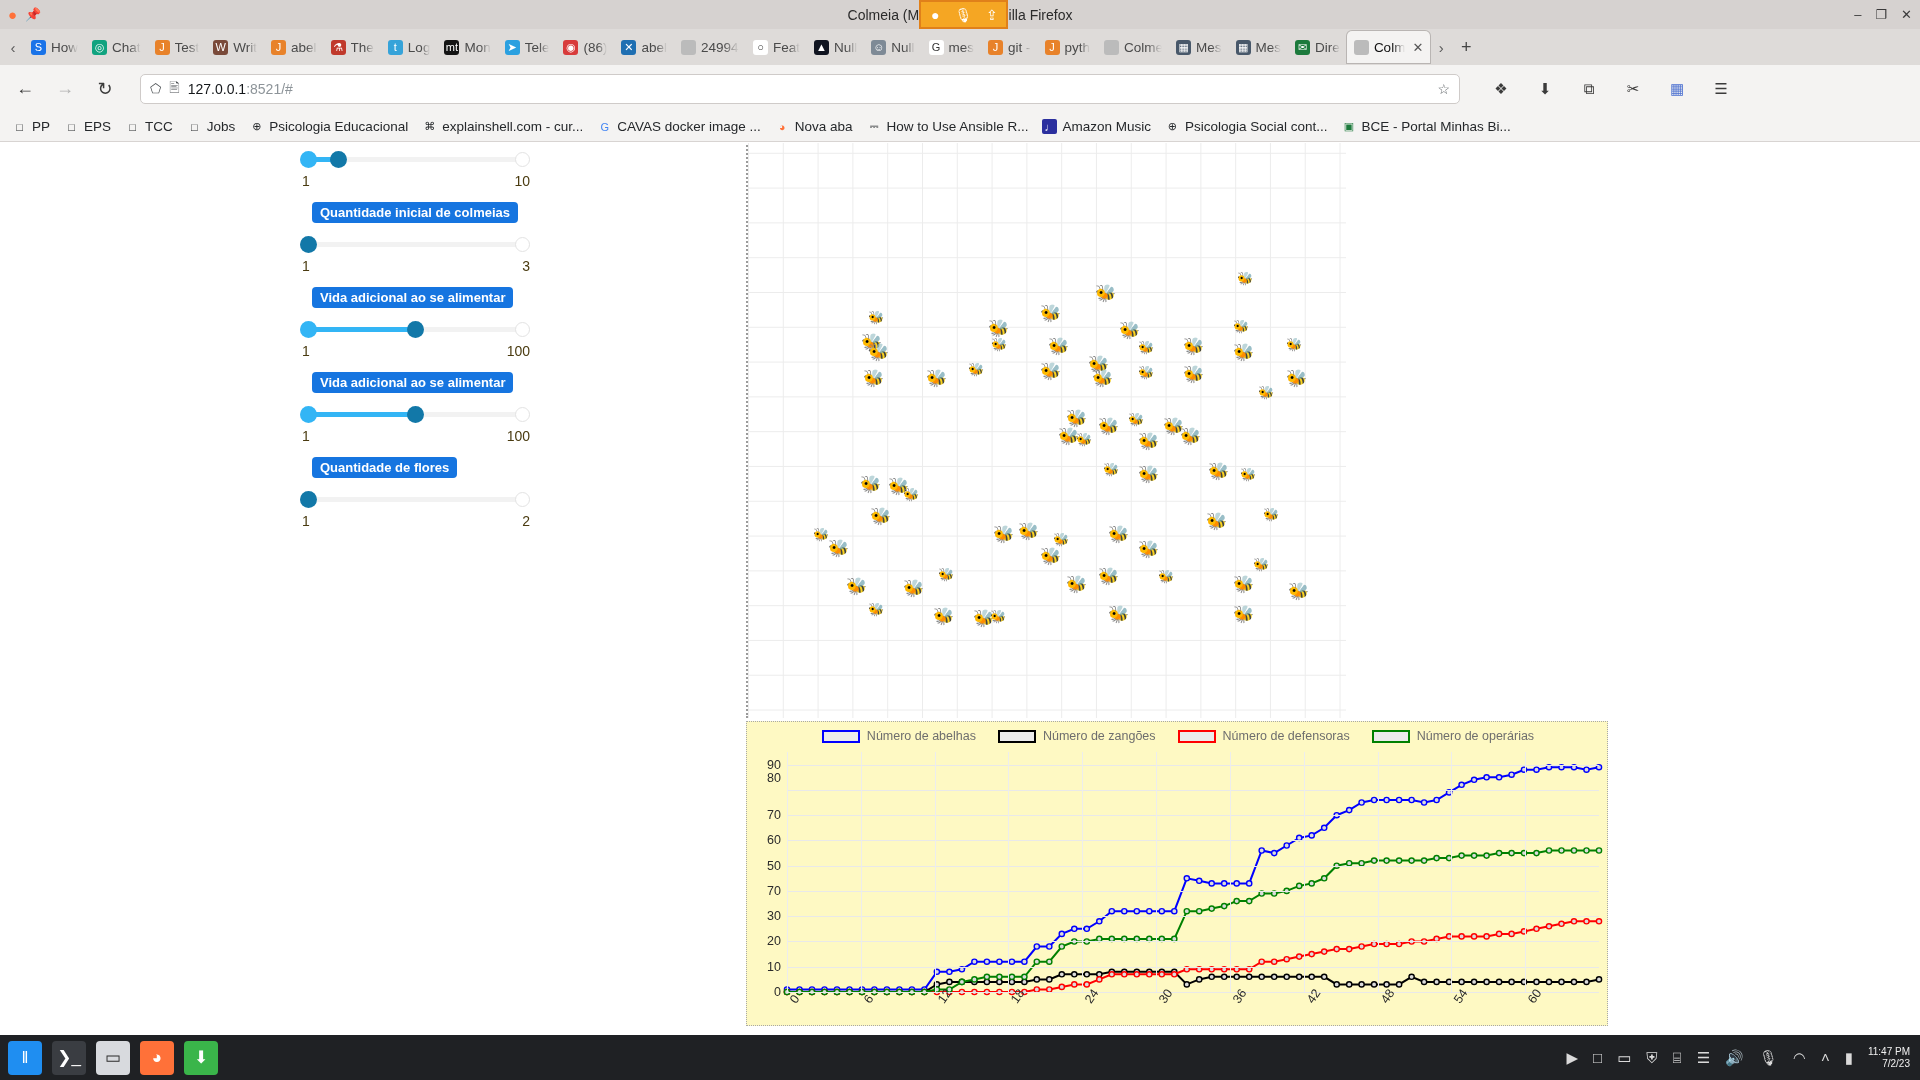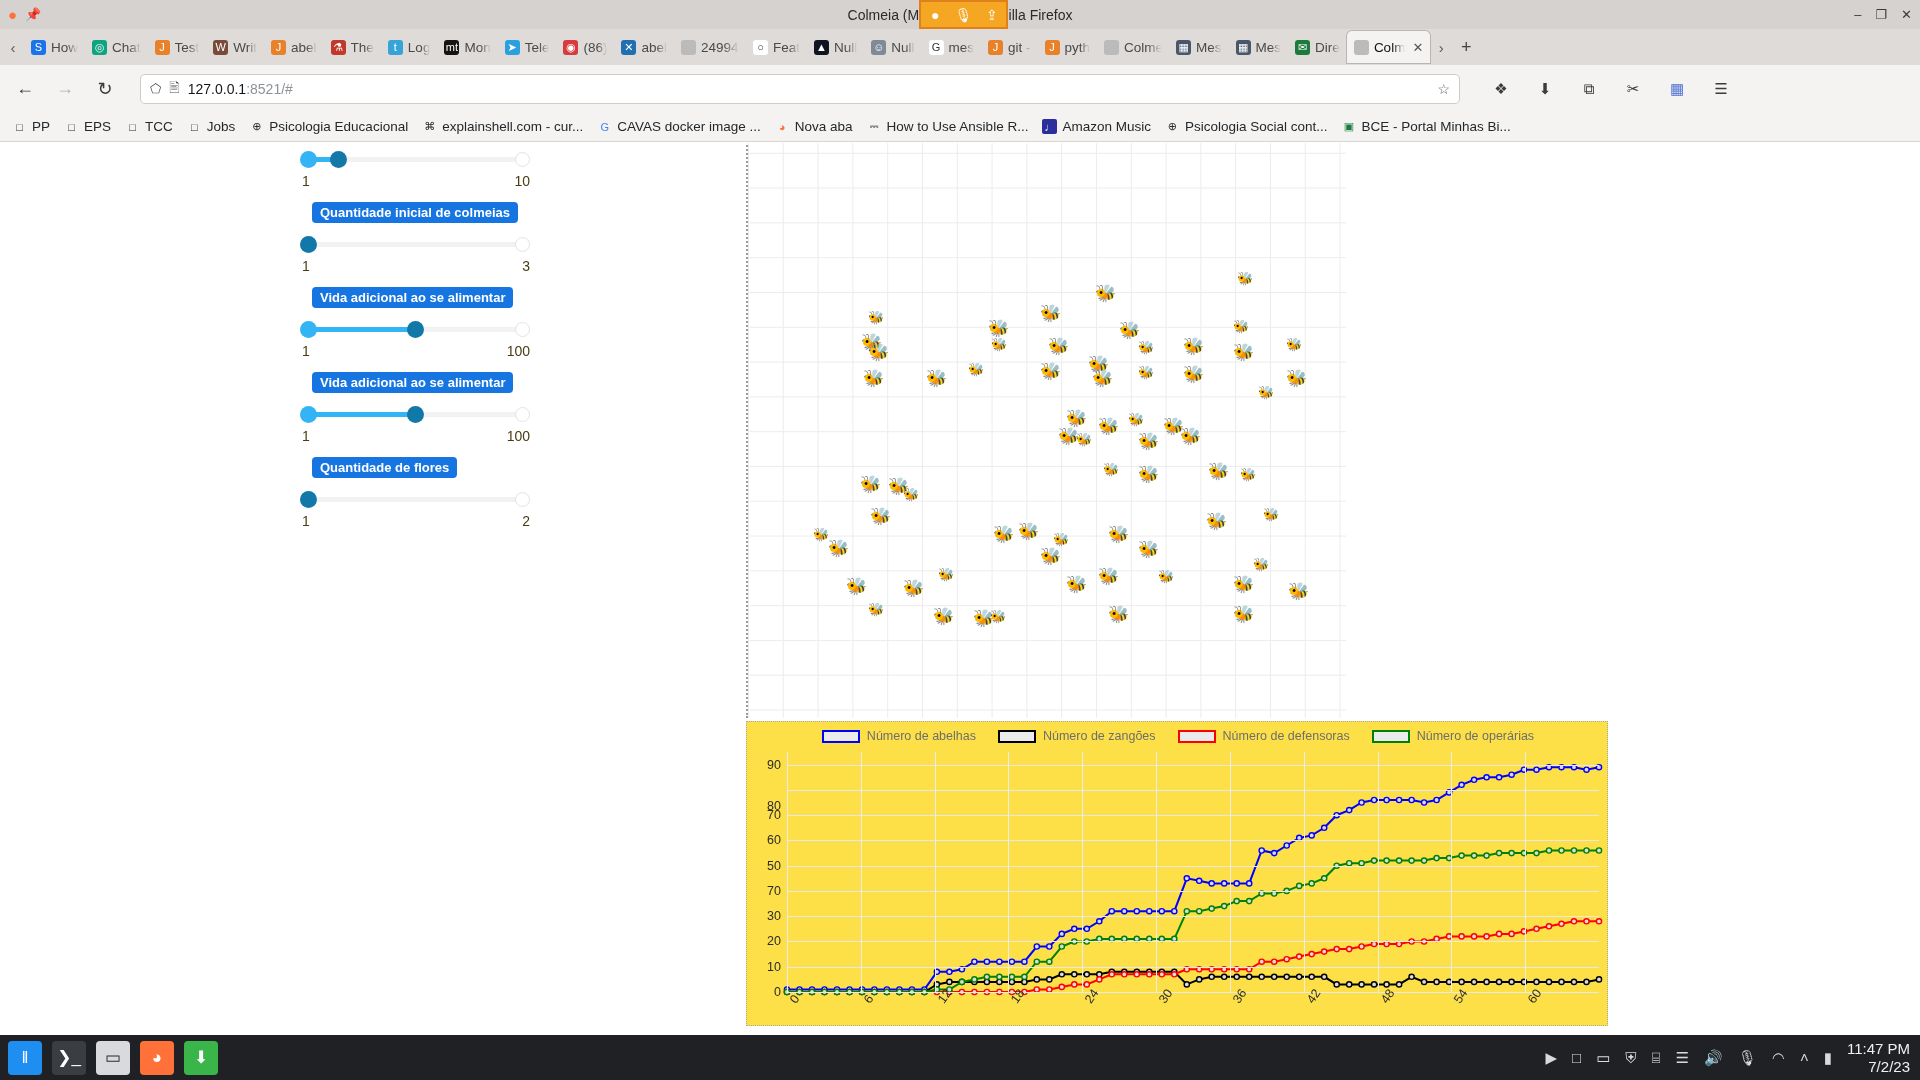--- a/index.html
+++ b/index.html
@@ -125,21 +125,21 @@
       linear-gradient(to right, #ececec 1px, transparent 1px),
       linear-gradient(to bottom, #ececec 1px, transparent 1px);
     background-size: 34.8px 34.8px;
   }
   .bee { position: absolute; font-size: 17px; line-height: 1; user-select: none; }
   .bee.small { font-size: 13px; }
 
   
   .chartbox {
     position: absolute; left: 746px; top: 578px; width: 862px; height: 305px;
-    border: 1px dotted #a8a8a8; background: #fde047;
+    border: 1px dotted #a8a8a8; background: #fef9c3;
   }
   .legend {
     position: absolute; left: 0; top: 7px; width: 862px;
     display: flex; justify-content: center; align-items: center; gap: 22px;
     font-size: 12.5px; color: #6e6e6e;
   }
   .lg-item { display: flex; align-items: center; gap: 7px; }
   .lg-swatch { width: 38px; height: 13px; background: #ebebeb; }
   .plot { position: absolute; left: 40px; top: 30px; width: 812px; height: 240px; }
   .ylab { position: absolute; right: 100%; margin-right: 6px; transform: translateY(-50%);
@@ -155,21 +155,21 @@
     position: absolute; left: 0; bottom: 0; width: 1920px; height: 45px;
     background: #1f2124; display: flex; align-items: center; color: #e6e6e6;
   }
   .tb-apps { display: flex; align-items: center; gap: 10px; padding-left: 8px; }
   .tb-app {
     width: 34px; height: 34px; border-radius: 4px; display: flex;
     align-items: center; justify-content: center; font-size: 17px; color: #fff;
   }
   .tb-right { margin-left: auto; display: flex; align-items: center; gap: 15px; padding-right: 10px; }
   .tb-ticon { font-size: 15px; color: #dadada; display: flex; align-items: center; }
-  .tb-clock { text-align: right; line-height: 1.15; font-size: 15px; color: #f0f0f0; }
+  .tb-clock { text-align: right; line-height: 1.15; font-size: 10px; color: #f0f0f0; }
 </style>
 </head>
 <body>
 
 <div id="screen">
 
   <div class="titlebar">
     <div class="tb-left">
       <span style="font-size:15px;color:#ff7139;">●</span>
       <span style="font-size:13px;color:#3a3a3a;">📌</span>
@@ -778,21 +778,21 @@
           <div class="ylab" style="top: 164.211px;">30</div>
           <div class="gl" style="top: 138.947px;"></div>
           <div class="ylab" style="top: 138.947px;">70</div>
           <div class="gl" style="top: 113.684px;"></div>
           <div class="ylab" style="top: 113.684px;">50</div>
           <div class="gl" style="top: 88.4211px;"></div>
           <div class="ylab" style="top: 88.4211px;">60</div>
           <div class="gl" style="top: 63.1579px;"></div>
           <div class="ylab" style="top: 63.1579px;">70</div>
           <div class="gl" style="top: 37.8947px;"></div>
-          <div class="ylab" style="top: 54px; text-align: right;">80</div>
+          <div class="ylab" style="top: 26px; text-align: right;">80</div>
           <div class="gl" style="top: 12.6316px;"></div>
           <div class="ylab" style="top: 12.6316px;">90</div>
           <div class="vgl" style="left: 0px;"></div>
           <div class="xlab" style="left: 0px;">0</div>
           <div class="vgl" style="left: 73.8182px;"></div>
           <div class="xlab" style="left: 73.8182px;">6</div>
           <div class="vgl" style="left: 147.636px;"></div>
           <div class="xlab" style="left: 147.636px;">12</div>
           <div class="vgl" style="left: 221.455px;"></div>
           <div class="xlab" style="left: 221.455px;">18</div>

